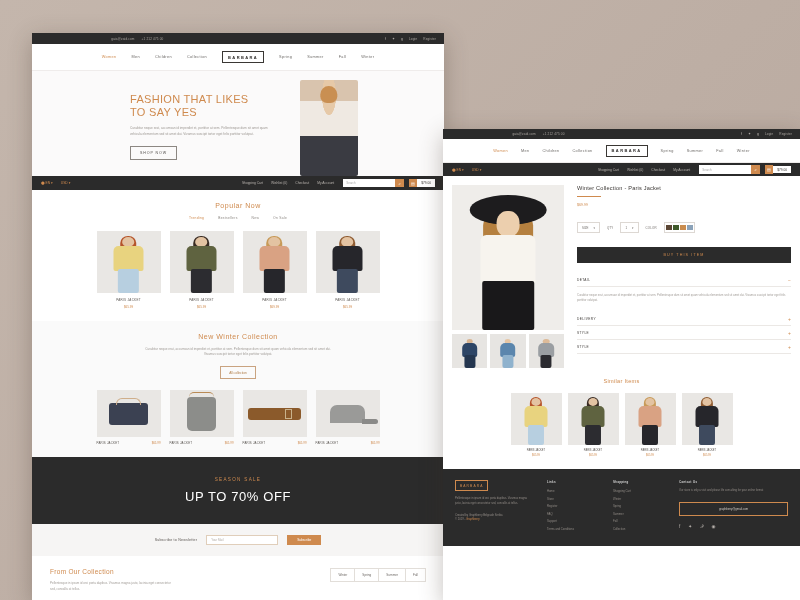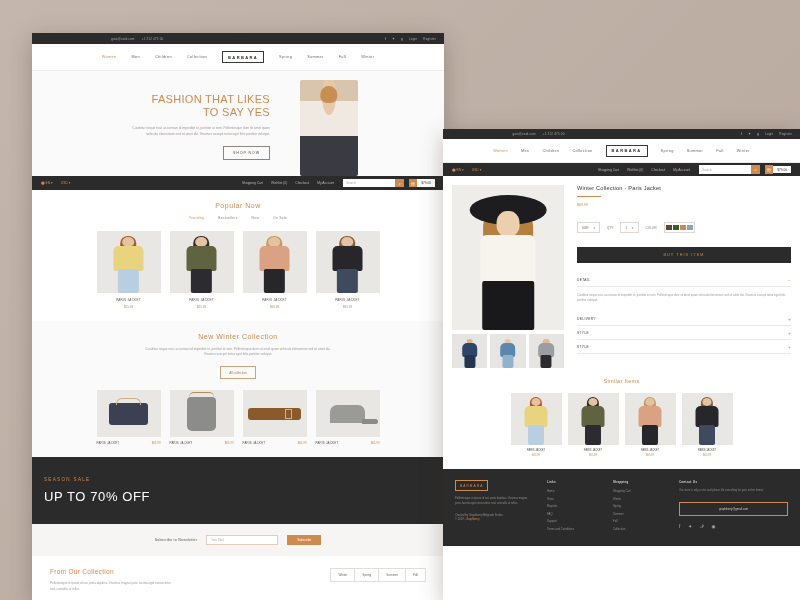--- a/index.html
+++ b/index.html
@@ -45,21 +45,21 @@
   .ub-input { background:#fff; width:52px; height:8.5px; font-size:3px;
               color:#aaa; padding-left:3px; display:flex; align-items:center; }
   .ub-sbtn { width:8.5px; height:8.5px; background:#cf8a4e; color:#fff;
              font-size:4px; display:flex; align-items:center; justify-content:center; }
   .ub-cart { display:flex; align-items:center; margin-left:5px; }
   .ub-cicon { width:8.5px; height:8.5px; background:#cf8a4e; display:flex;
               align-items:center; justify-content:center; font-size:4px; color:#fff; }
   .ub-cprice { background:#fff; color:#3a3734; font-size:3.2px; padding:1.8px 4px; }
 
   
-  .hero { position:relative; height:105px; background:#fbfafa; overflow:hidden;text-align:right; }
+  .hero { position:relative; height:105px; background:#fbfafa; overflow:hidden; }
   .hero-txt { position:absolute; left:98px; top:22px; width:140px; }
   .hero-h1 { font-size:11px; line-height:13px; color:#cf8a4e; letter-spacing:.3px; }
   .hero-p { margin-top:7px; font-size:3.2px; line-height:5.6px; color:#9d9893; }
   .btn-out { display:inline-block; margin-top:9px; border:1px solid #8c8782;
              padding:4px 9px; font-size:3.6px; letter-spacing:.9px; color:#504c49; }
   .hero-img { position:absolute; right:86px; bottom:0; width:58px; height:96px;
     background:
       radial-gradient(ellipse at 50% 16%, #e6c9a8 0 17%, transparent 17.5%),
       linear-gradient(#d9c4ae 0 22%, #efe9e2 22% 58%, #3a3b42 58% 100%);
     border-radius:2px; }
@@ -102,21 +102,21 @@
              overflow:hidden; display:flex; align-items:center; justify-content:center; }
   .acc-meta { display:flex; justify-content:space-between; align-items:center;
               margin-top:4px; }
   .acc-name { font-size:2.9px; color:#58534f; letter-spacing:.2px; }
   .acc-price { font-size:2.9px; color:#cf8a4e; }
 
   .btn-center { display:block; width:max-content; margin:9px auto 0;
      border:1px solid #c9a380; padding:3.5px 8px; font-size:3.2px; color:#b07c46; }
 
   
-  .sale { background:#2b2b2b; padding:20px 12px; }
+  .sale { background:#2b2b2b; padding:20px 0; text-align:center; }
   .sale-k { font-size:4.6px; color:#cf8a4e; letter-spacing:1.3px; }
   .sale-h { font-size:13px; color:#fff; letter-spacing:.6px; margin-top:7px; }
 
   
   .news { background:#f6f5f4; padding:11px 0; display:flex;
           align-items:center; justify-content:center; gap:9px; }
   .news-l { font-size:3.6px; color:#5a5551; letter-spacing:.2px; }
   .news-i { width:72px; height:10px; background:#fff; border:1px solid #e0ceba;
             font-size:3px; color:#b3aca6; display:flex; align-items:center;
             padding-left:4px; }

